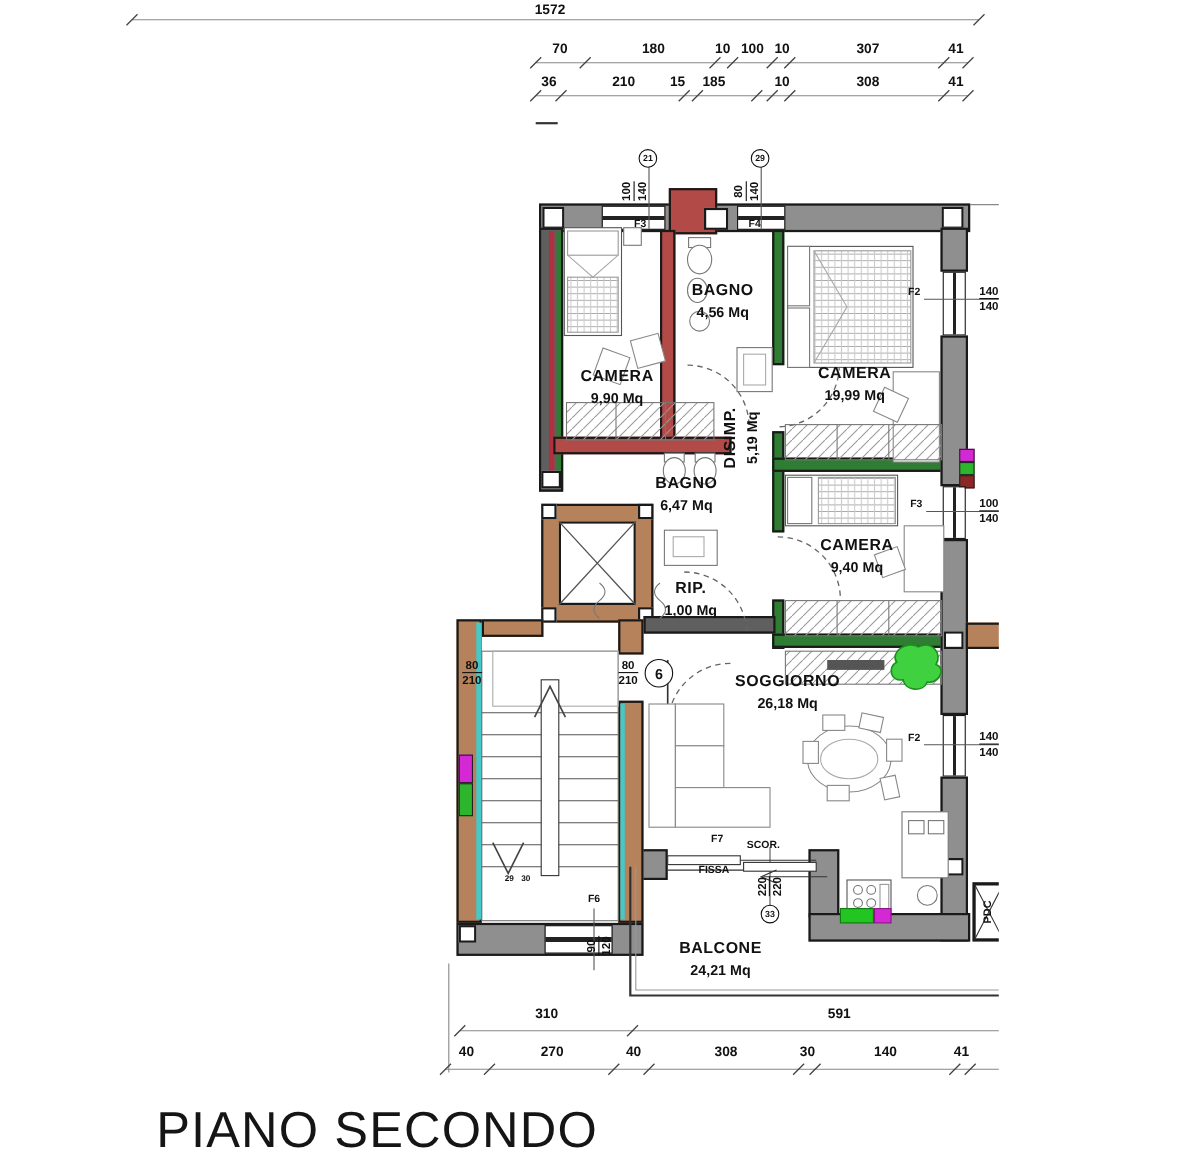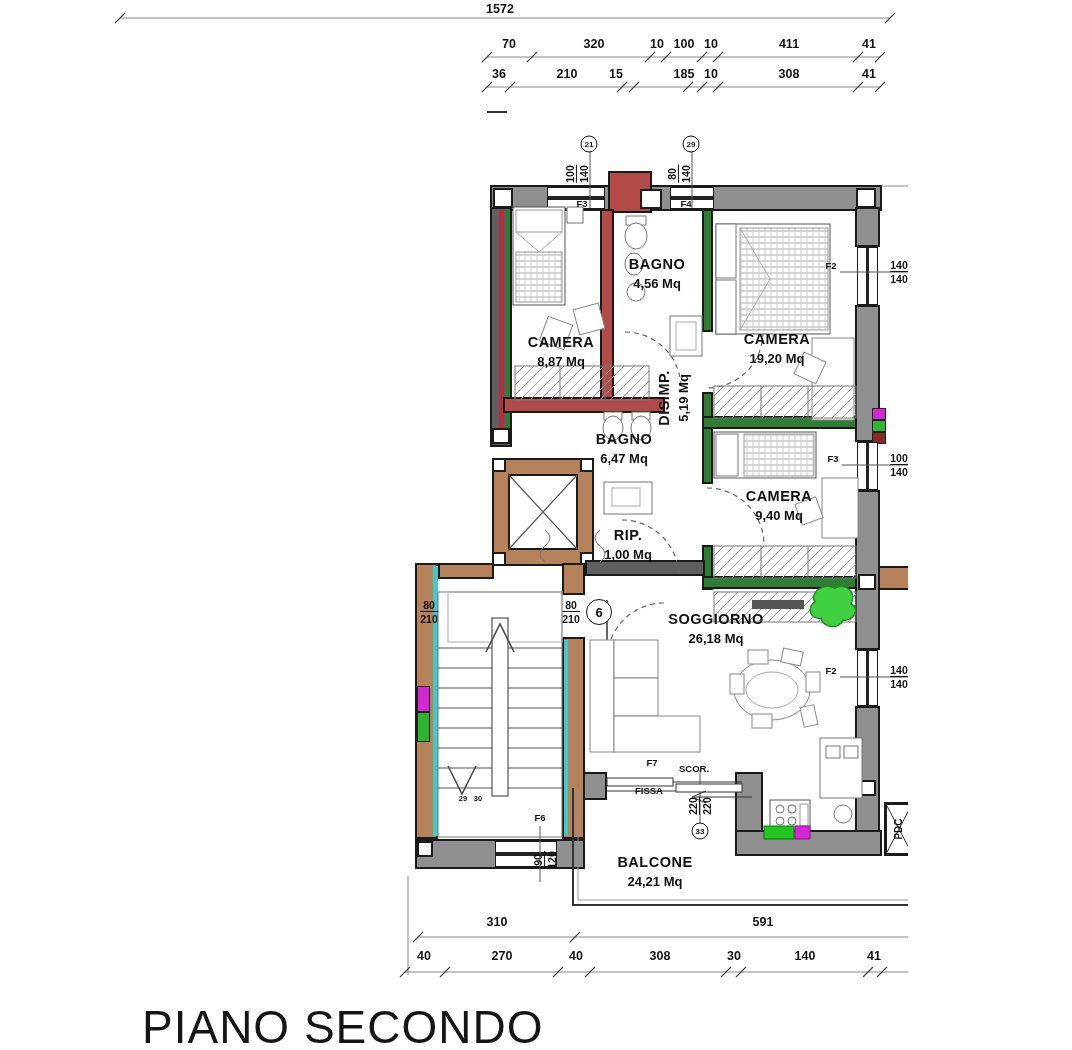--- a/index.html
+++ b/index.html
@@ -258,30 +258,30 @@
       <circle cx="780" cy="821" r="4"></circle>
         <circle cx="792" cy="821" r="4"></circle>
       <rect x="800" y="804" width="8" height="22" stroke="#999"></rect>
       <rect x="764" y="826" width="30" height="13" fill="#22c522" stroke="#0a7a0a"></rect>
       <rect x="795" y="826" width="15" height="13" fill="#d428d4" stroke="#8b148b"></rect>
     </g>
   </svg>
 
   <span class="lbl" style="left:500px;top:9px">1572</span>
   <span class="lbl" style="left:509px;top:44px">70</span>
-  <span class="lbl" style="left:594px;top:44px">320</span>
+  <span class="lbl" style="left:594px;top:44px">180</span>
   <span class="lbl" style="left:657px;top:44px">10</span>
   <span class="lbl" style="left:684px;top:44px">100</span>
   <span class="lbl" style="left:711px;top:44px">10</span>
-  <span class="lbl" style="left:789px;top:44px">411</span>
+  <span class="lbl" style="left:789px;top:44px">307</span>
   <span class="lbl" style="left:869px;top:44px">41</span>
   <span class="lbl" style="left:499px;top:74px">36</span>
   <span class="lbl" style="left:567px;top:74px">210</span>
   <span class="lbl" style="left:616px;top:74px">15</span>
-  <span class="lbl" style="left:684px;top:74px">185</span>
+  <span class="lbl" style="left:649px;top:74px">185</span>
   <span class="lbl" style="left:711px;top:74px">10</span>
   <span class="lbl" style="left:789px;top:74px">308</span>
   <span class="lbl" style="left:869px;top:74px">41</span>
 
   <span class="lbl rot" style="left:958px;top:199px">41</span>
   <span class="lbl rot" style="left:958px;top:302px">451</span>
   <span class="lbl rot" style="left:958px;top:421px">10</span>
   <span class="lbl rot" style="left:958px;top:506px">316</span>
   <span class="lbl rot" style="left:958px;top:578px">10</span>
   <span class="lbl rot" style="left:958px;top:700px">518</span>
@@ -312,29 +312,29 @@
   <span class="lbl" style="left:502px;top:956px">270</span>
   <span class="lbl" style="left:576px;top:956px">40</span>
   <span class="lbl" style="left:660px;top:956px">308</span>
   <span class="lbl" style="left:734px;top:956px">30</span>
   <span class="lbl" style="left:805px;top:956px">140</span>
   <span class="lbl" style="left:874px;top:956px">41</span>
   <span class="lbl" style="left:918px;top:956px">135</span>
 
   <div class="room" style="left:561px;top:352px">
     <span class="rn">CAMERA</span>
-      <span class="ra">8,87 Mq</span>
+      <span class="ra">9,90 Mq</span>
   </div>
   <div class="room" style="left:657px;top:274px">
     <span class="rn">BAGNO</span>
       <span class="ra">4,56 Mq</span>
   </div>
   <div class="room" style="left:777px;top:349px">
     <span class="rn">CAMERA</span>
-      <span class="ra">19,20 Mq</span>
+      <span class="ra">19,99 Mq</span>
   </div>
   <div class="room rot" style="left:674px;top:398px">
     <span class="rn">DISIMP.</span>
       <span class="ra">5,19 Mq</span>
   </div>
   <div class="room" style="left:624px;top:449px">
     <span class="rn">BAGNO</span>
       <span class="ra">6,47 Mq</span>
   </div>
   <div class="room" style="left:779px;top:506px">

